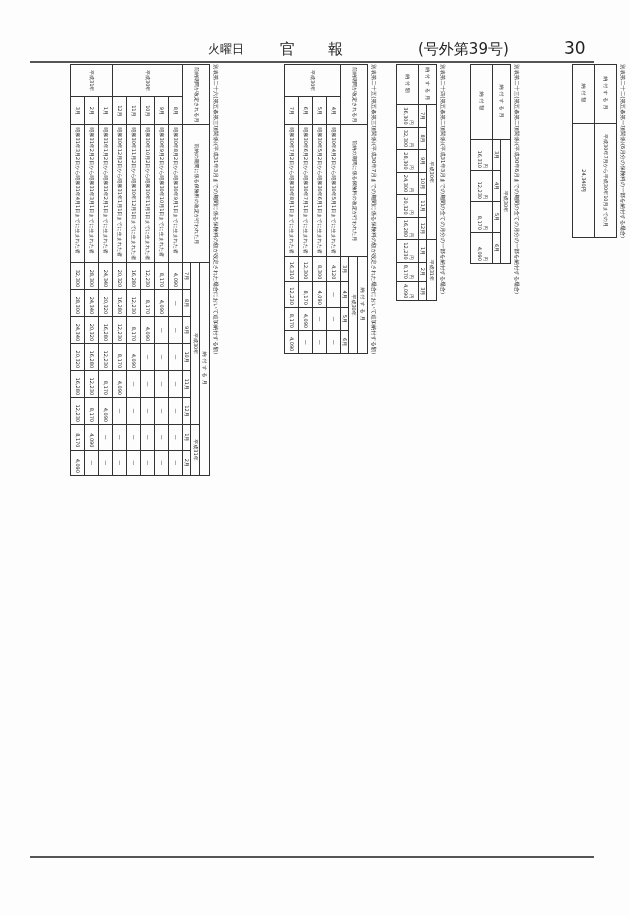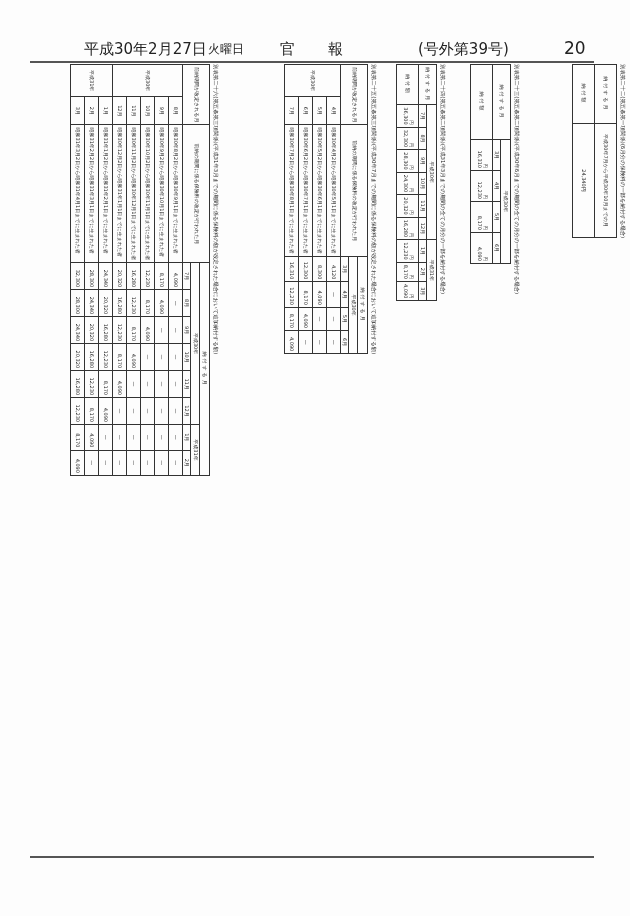--- a/index.html
+++ b/index.html
@@ -23,26 +23,25 @@
   td,th{border:1px solid #333;padding:0 2px;text-align:center;font-weight:normal;font-size:5px;white-space:nowrap;}
   table.outer{border:1.5px solid #222;}
   .yen{display:block;text-align:right;font-size:4.5px;}
   .num{text-align:right;}
   .lbl{letter-spacing:2px;}
 </style>
 </head>
 <body>
 
 <div class="hdr">
-  <span class="date"><b>平成30年2月27日</b></span>
   <span style="left:178px;top:3px;font-size:12px;position:absolute;">火曜日</span>
   <span class="title1" style="left:250px;">官</span>
   <span class="title2" style="left:298px;">報</span>
   <span class="issue"><b>(号外第39号)</b></span>
-  <span class="page">20</span>
+  <span class="page">30</span>
 </div>
 <div class="rule-top"></div>
 
 <div class="rot" style="left:625px;top:64px;">
   <div class="cap">別表第二十二(第五条第一項関係)(6月分の保険料の一部を納付する場合)</div>
   <table class="outer">
     <tbody>
         <tr style="height:22px">
       <td style="width:70px" class="lbl">納付する月</td>
       <td style="width:124px">平成30年7月から平成30年10月までの月</td>

